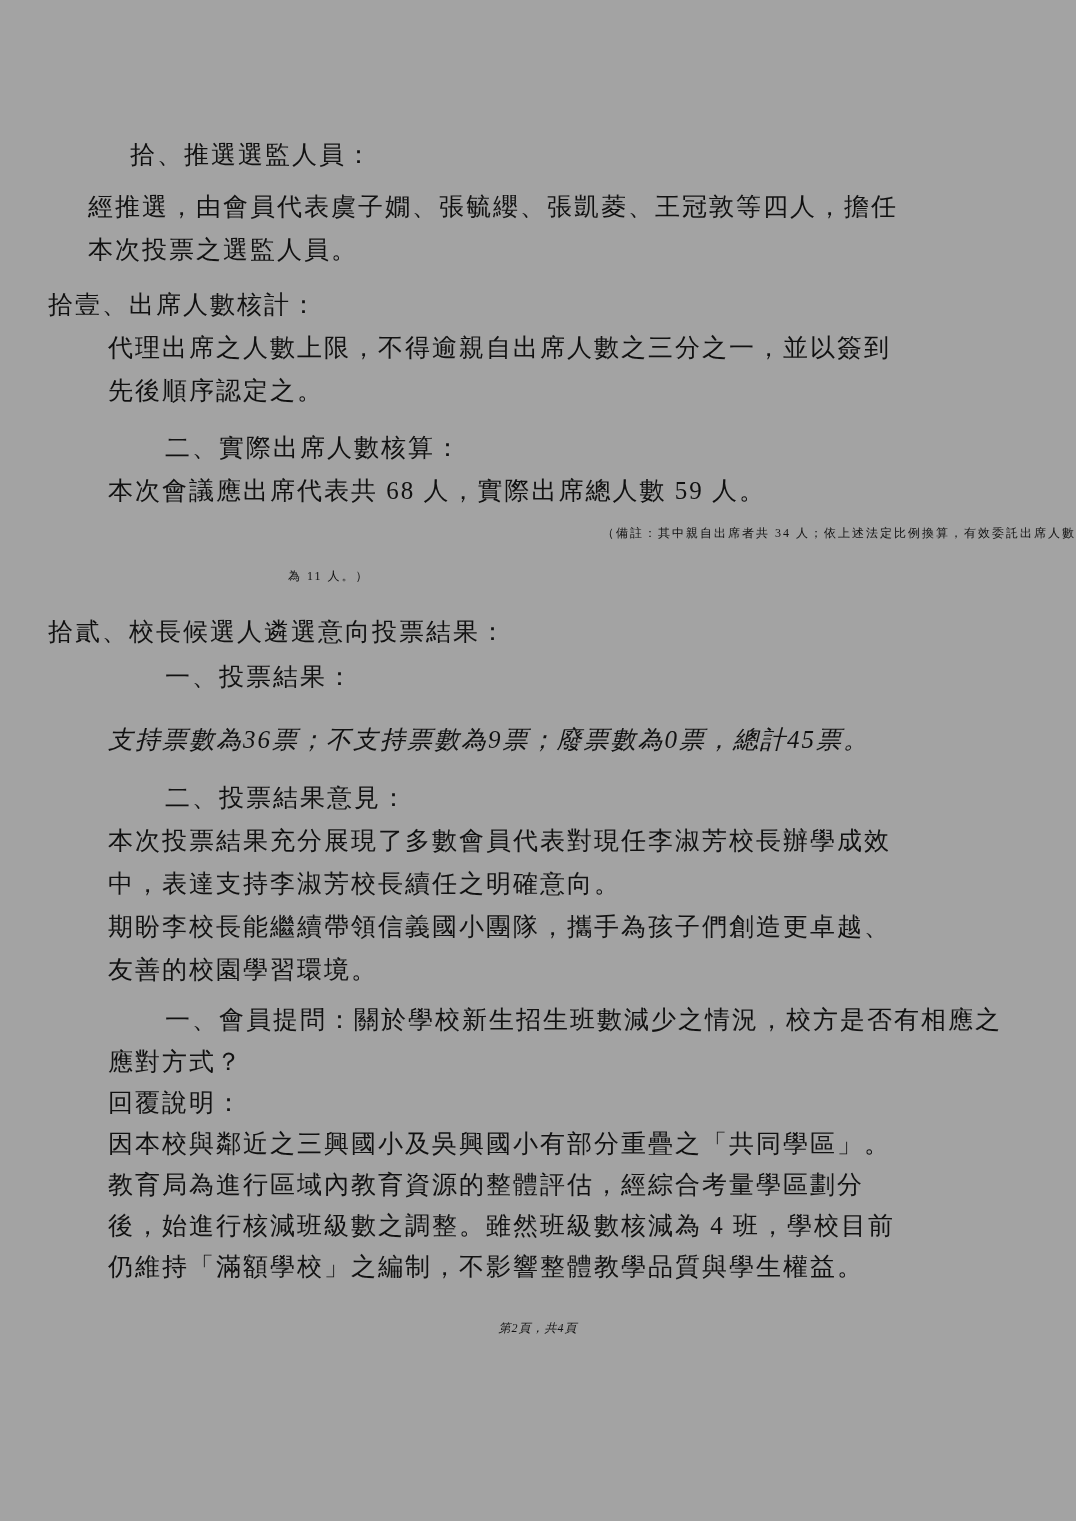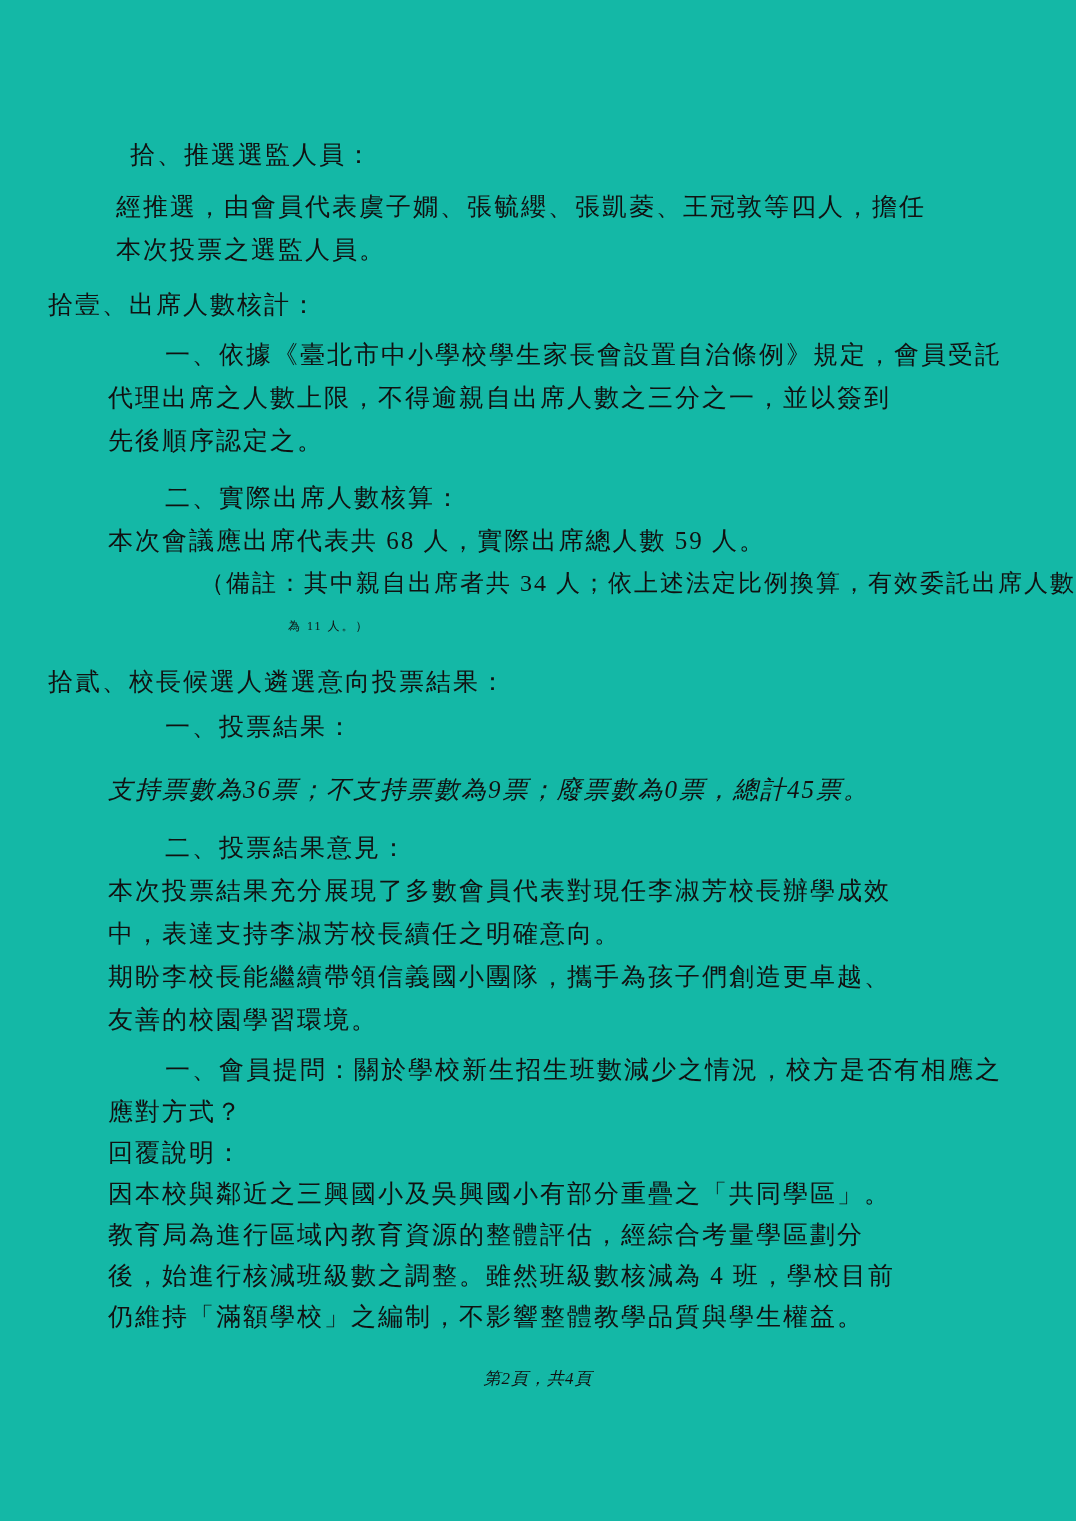--- a/index.html
+++ b/index.html
@@ -12,39 +12,39 @@
     min-height: 1521px;
     color: #111111;
     font-family: "Liberation Serif", "DejaVu Serif", serif;
     overflow: hidden;
   }
   .page {
     width: 1076px;
     min-height: 1521px;
     padding-top: 133px;
     box-sizing: border-box;
-    background: #14b8a6;
+    background: #a3a3a3;
   }
   .line {
     font-size: 25px;
     line-height: 43px;
     letter-spacing: 2px;
     white-space: nowrap;
   }
   
   .h0   { padding-left: 130px; }   
-  .p1   { padding-left: 116px; }   
+  .p1   { padding-left: 88px; }   
   .item { padding-left: 165px; }   
   .cont { padding-left: 108px; }   
-  .note  { padding-left: 200px; font-size: 24px; text-align: right; }  
+  .note  { padding-left: 200px; font-size: 12px; text-align: right; }  
   .note2 { padding-left: 288px; font-size: 12px; }  
   .tight { line-height: 41px; }
   .footer {
     text-align: center;
-    font-size: 17px;
+    font-size: 12px;
     letter-spacing: 1px;
     line-height: 43px;
   }
   
   .gap-2  { margin-top: 2px; }
   .gap-4  { margin-top: 20px; font-style: italic; }
   .gap-7  { margin-top: 7px; }
   .gap-9  { margin-top: 9px; }
   .gap-12 { margin-top: 12px; padding-left: 48px; }
   .gap-14 { margin-top: 14px; }
@@ -54,21 +54,20 @@
 </head>
 <body>
 
 <div class="page">
 
   <div class="line h0">拾、推選選監人員：</div>
   <div class="line p1 gap-9">經推選，由會員代表虞子嫺、張毓纓、張凱菱、王冠敦等四人，擔任</div>
   <div class="line p1">本次投票之選監人員。</div>
 
   <div class="line h0 gap-12">拾壹、出席人數核計：</div>
-  <div class="line item gap-7">一、依據《臺北市中小學校學生家長會設置自治條例》規定，會員受託</div>
   <div class="line cont">代理出席之人數上限，不得逾親自出席人數之三分之一，並以簽到</div>
   <div class="line cont">先後順序認定之。</div>
   <div class="line item gap-14">二、實際出席人數核算：</div>
   <div class="line cont">本次會議應出席代表共 68 人，實際出席總人數 59 人。</div>
   <div class="line note">（備註：其中親自出席者共 34 人；依上述法定比例換算，有效委託出席人數</div>
   <div class="line note2">為 11 人。）</div>
 
   <div class="line h0 gap-12">拾貳、校長候選人遴選意向投票結果：</div>
   <div class="line item gap-2">一、投票結果：</div>
   <div class="line cont gap-4">支持票數為36票；不支持票數為9票；廢票數為0票，總計45票。</div>

